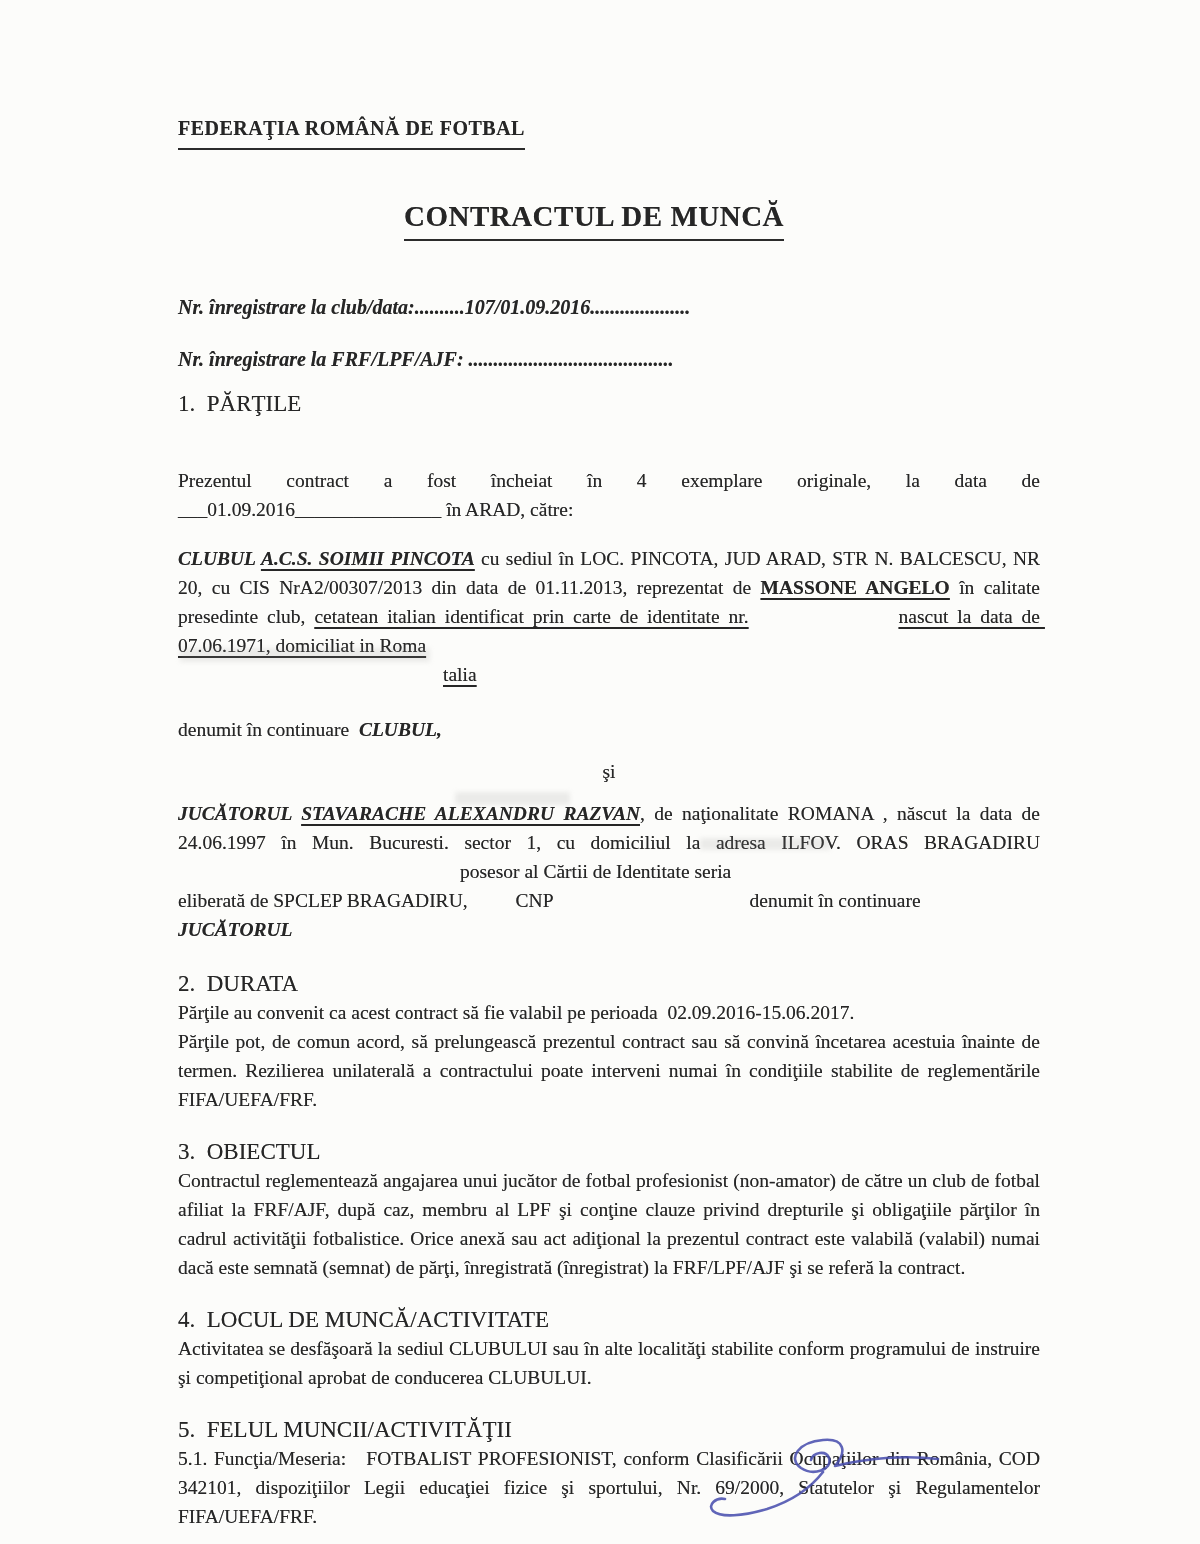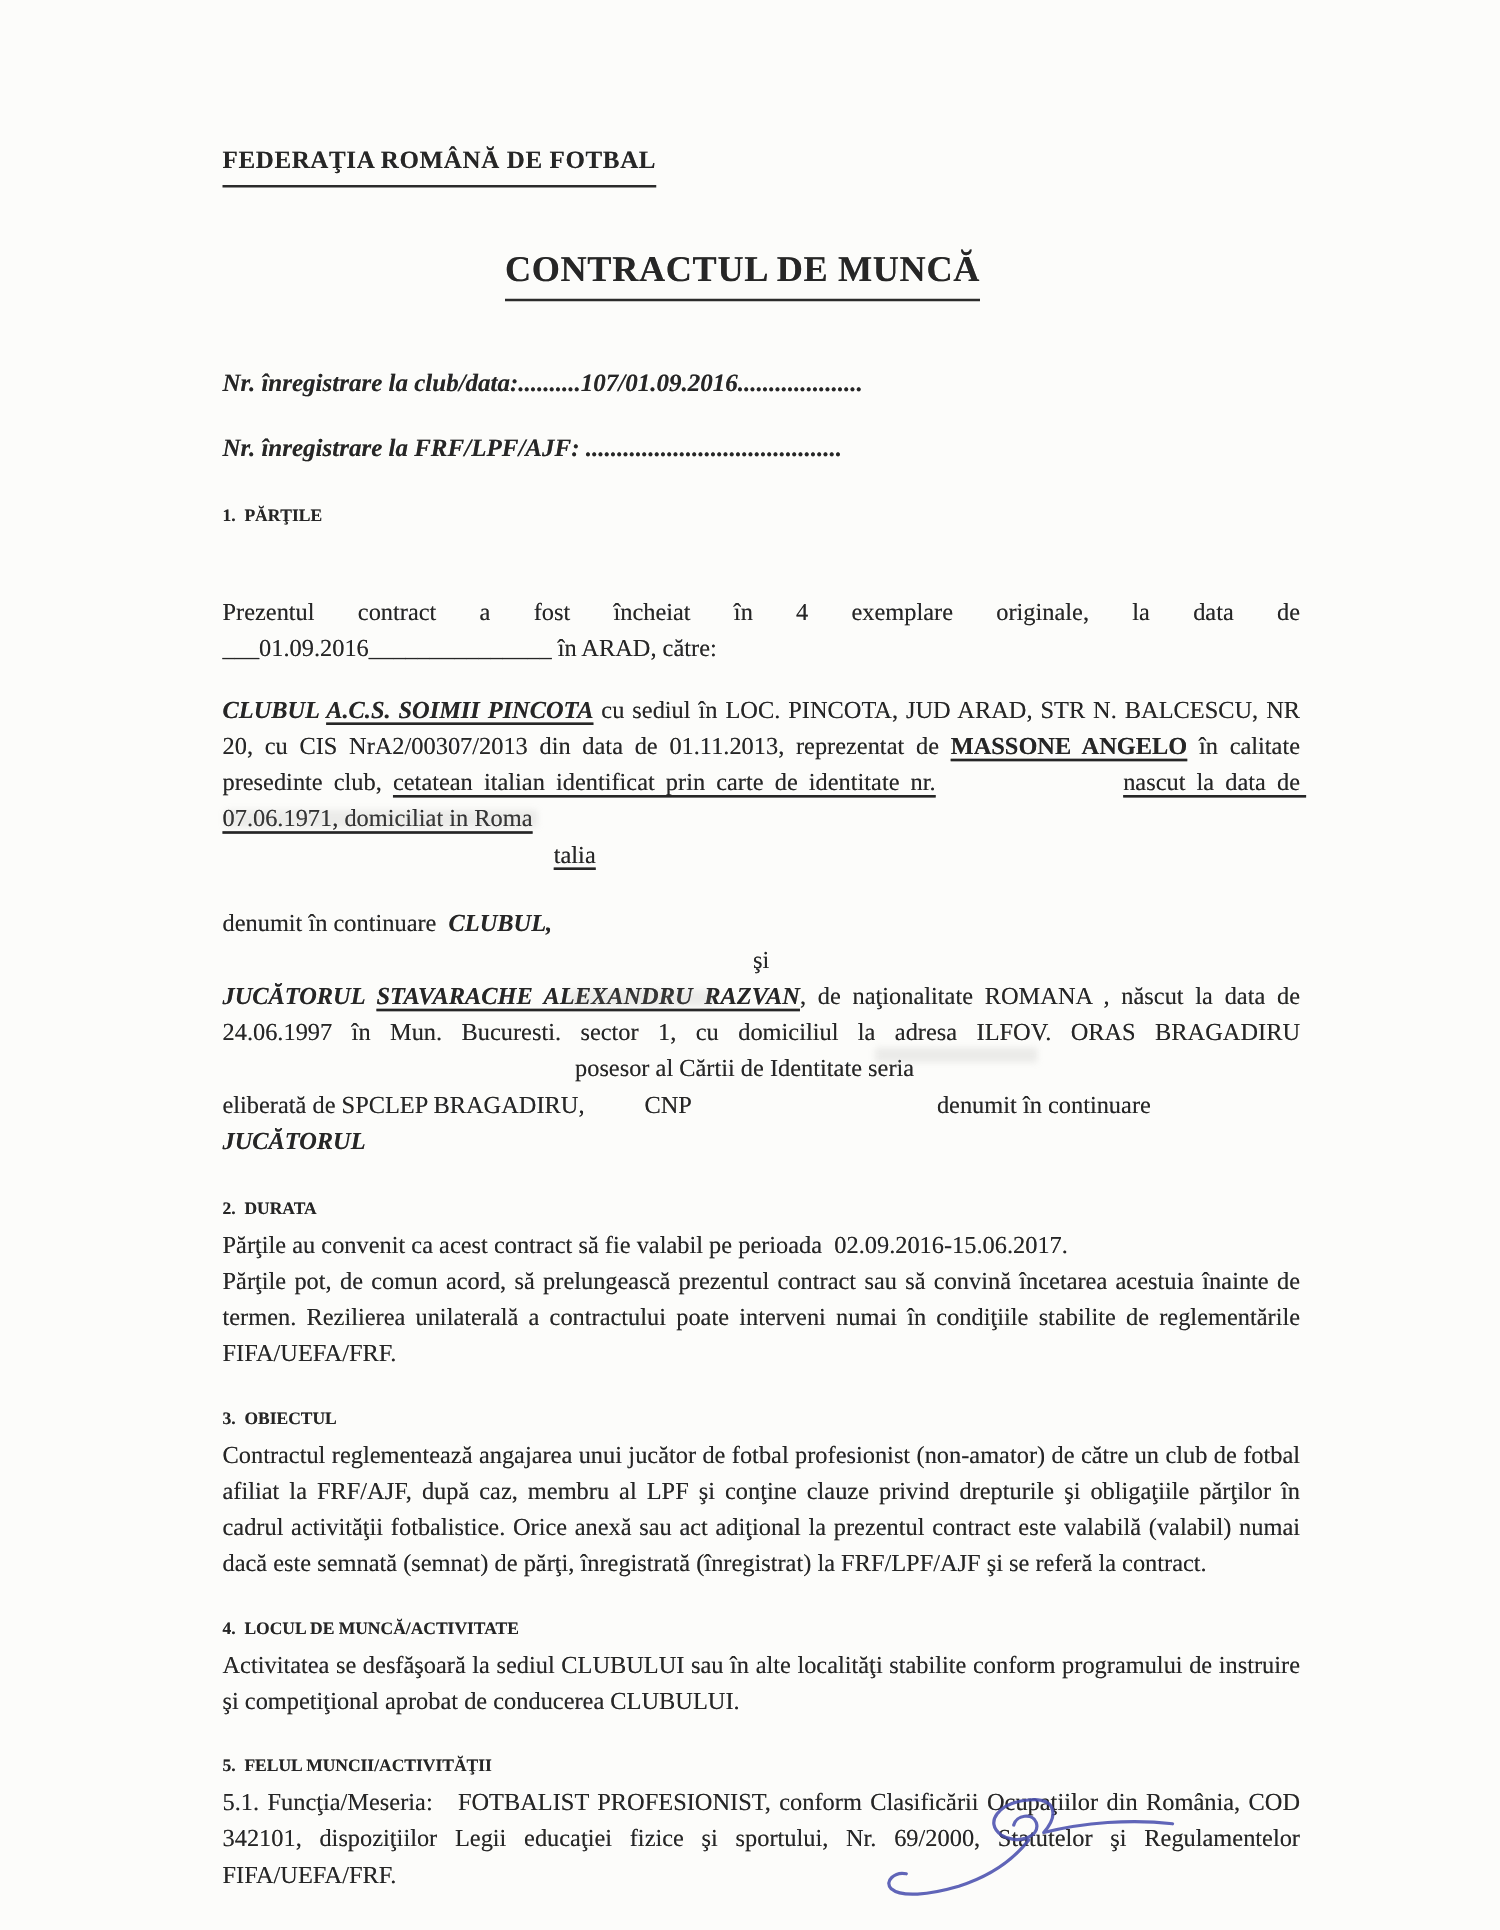--- a/index.html
+++ b/index.html
@@ -21,49 +21,49 @@
   }
   .title{
     text-align:center;font-size:29px;line-height:41px;font-weight:bold;
     letter-spacing:0.5px;margin:0 30px 52px 0;
   }
   .reg{
     font-weight:bold;font-style:italic;font-size:20px;line-height:28px;
     margin:0 0 24px 0;white-space:pre-wrap;
   }
   .h-sec{
-    font-weight:bold;font-size:14px;line-height:29px;
+    font-weight:normal;font-size:23px;line-height:29px;
     margin:0;white-space:pre-wrap;
   }
   .para{margin:0;text-align:justify;white-space:pre-wrap;}
   .para span{white-space:pre-wrap;}
   .just-full{text-align:justify;text-align-last:justify;margin-top:48px;}
   .b{font-weight:bold;}
   .bi{font-weight:bold;font-style:italic;}
   .u{text-decoration:underline;text-decoration-thickness:1.6px;text-underline-offset:3.5px;}
   .gap{display:inline-block;height:1px;}
   .sp-sec{height:23px;}
-  .center-line{text-align:center;margin:0;}
+  .center-line{text-align:center;margin:13px;}
   .talia-line{margin:0 0 0 265px;}
   .artifact{position:absolute;background:rgba(150,150,150,0.16);filter:blur(2.5px);border-radius:2px;}
   .signature{position:absolute;left:695px;top:1428px;width:250px;height:110px;}
 </style>
 </head>
 <body>
 
 <div class="page">
 
   <h1 class="h-fed"><span class="ul">FEDERAŢIA ROMÂNĂ DE FOTBAL</span></h1>
 
   <div class="title">
     <span class="ul">CONTRACTUL DE MUNCĂ</span><br>
   </div>
 
   <p class="reg">Nr. înregistrare la club/data:..........107/01.09.2016....................</p>
-  <p class="reg" style="margin-bottom:26px;">Nr. înregistrare la FRF/LPF/AJF: .........................................</p>
+  <p class="reg" style="margin-bottom:16px;">Nr. înregistrare la FRF/LPF/AJF: .........................................</p>
 
   <h2 class="h-sec">1.  PĂRŢILE</h2>
   <p class="para just-full">Prezentul contract a fost încheiat în 4 exemplare originale, la data de</p>
   <p class="para"><span>___</span><span>01.09.2016</span><span>_______________</span><span> în ARAD, către:</span></p>
 
   <div class="sp-sec" style="height:20px;"></div>
 
   <p class="para"><span class="bi">CLUBUL </span><span class="bi u">A.C.S. SOIMII PINCOTA</span><span> cu sediul în LOC. PINCOTA, JUD ARAD, STR N. BALCESCU, NR 20, cu CIS NrA2/00307/2013 din data de 01.11.2013, reprezentat de </span><span class="b u">MASSONE ANGELO</span><span> în calitate presedinte club, </span><span class="u">cetatean italian identificat prin carte de identitate nr.</span><span class="gap" style="width:150px;"></span><span class="u">nascut la data de 07.06.1971, domiciliat in Roma</span></p>
   <p class="para talia-line"><span class="u">talia</span></p>
 

